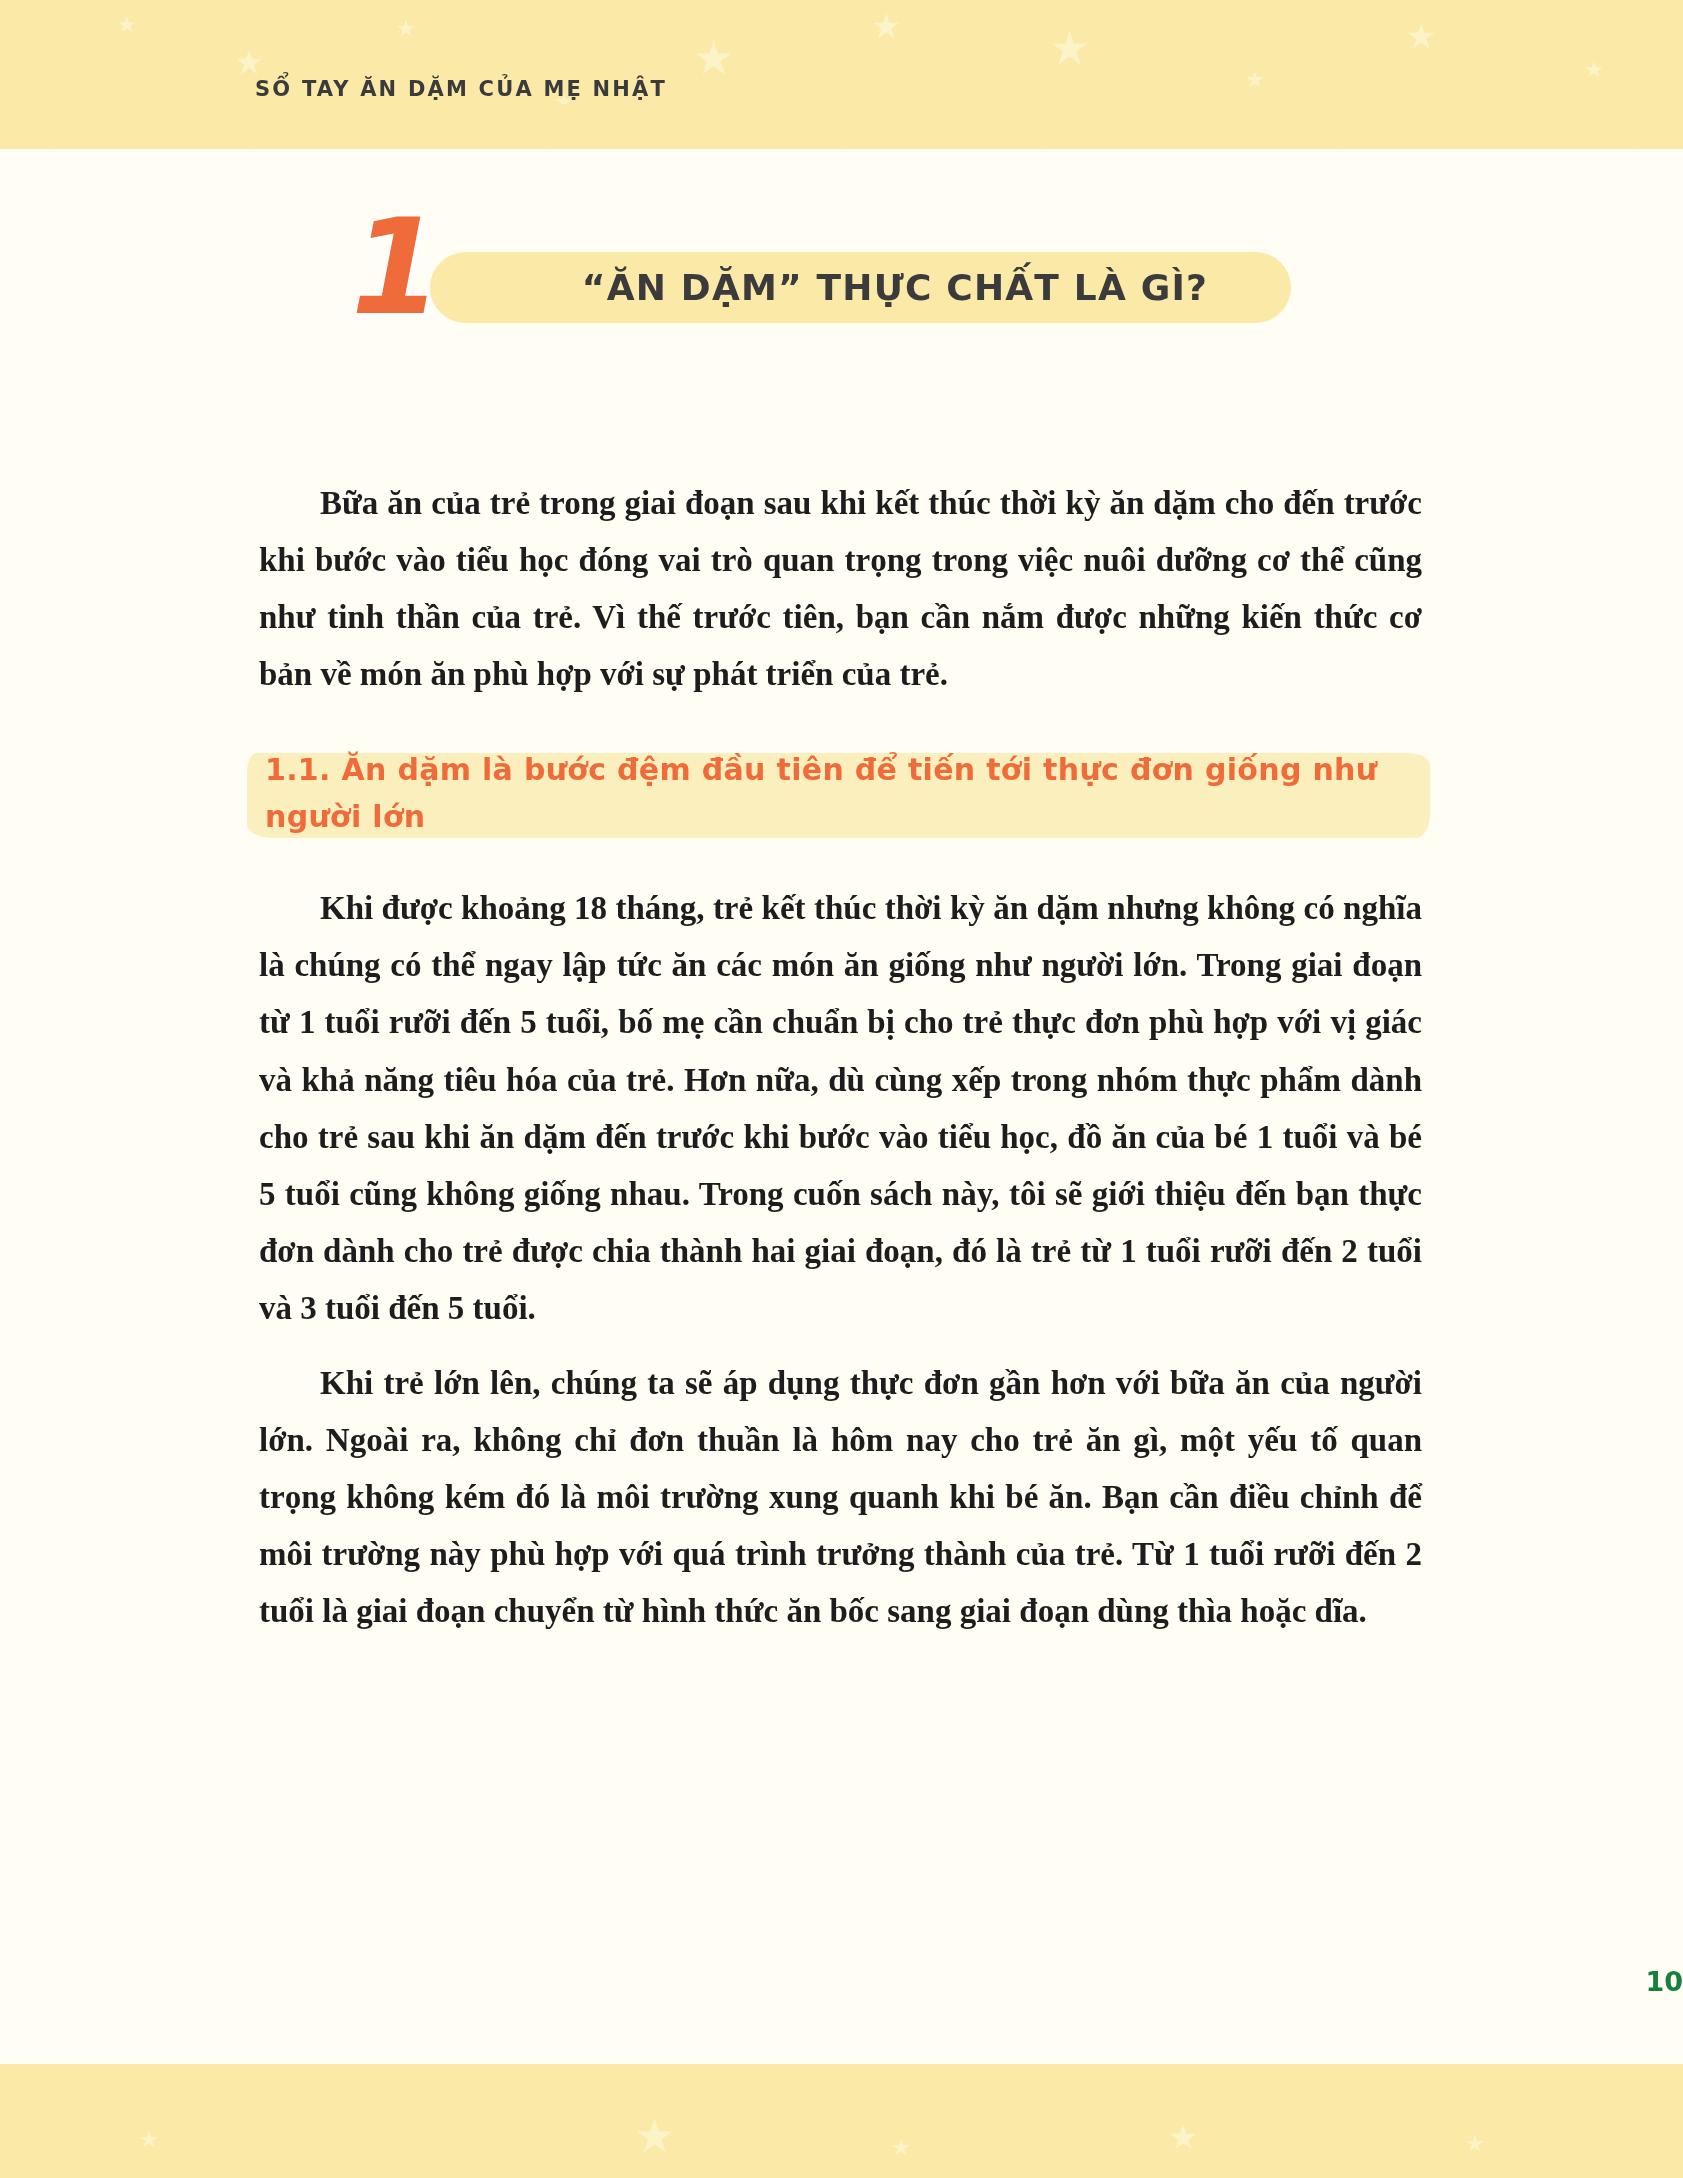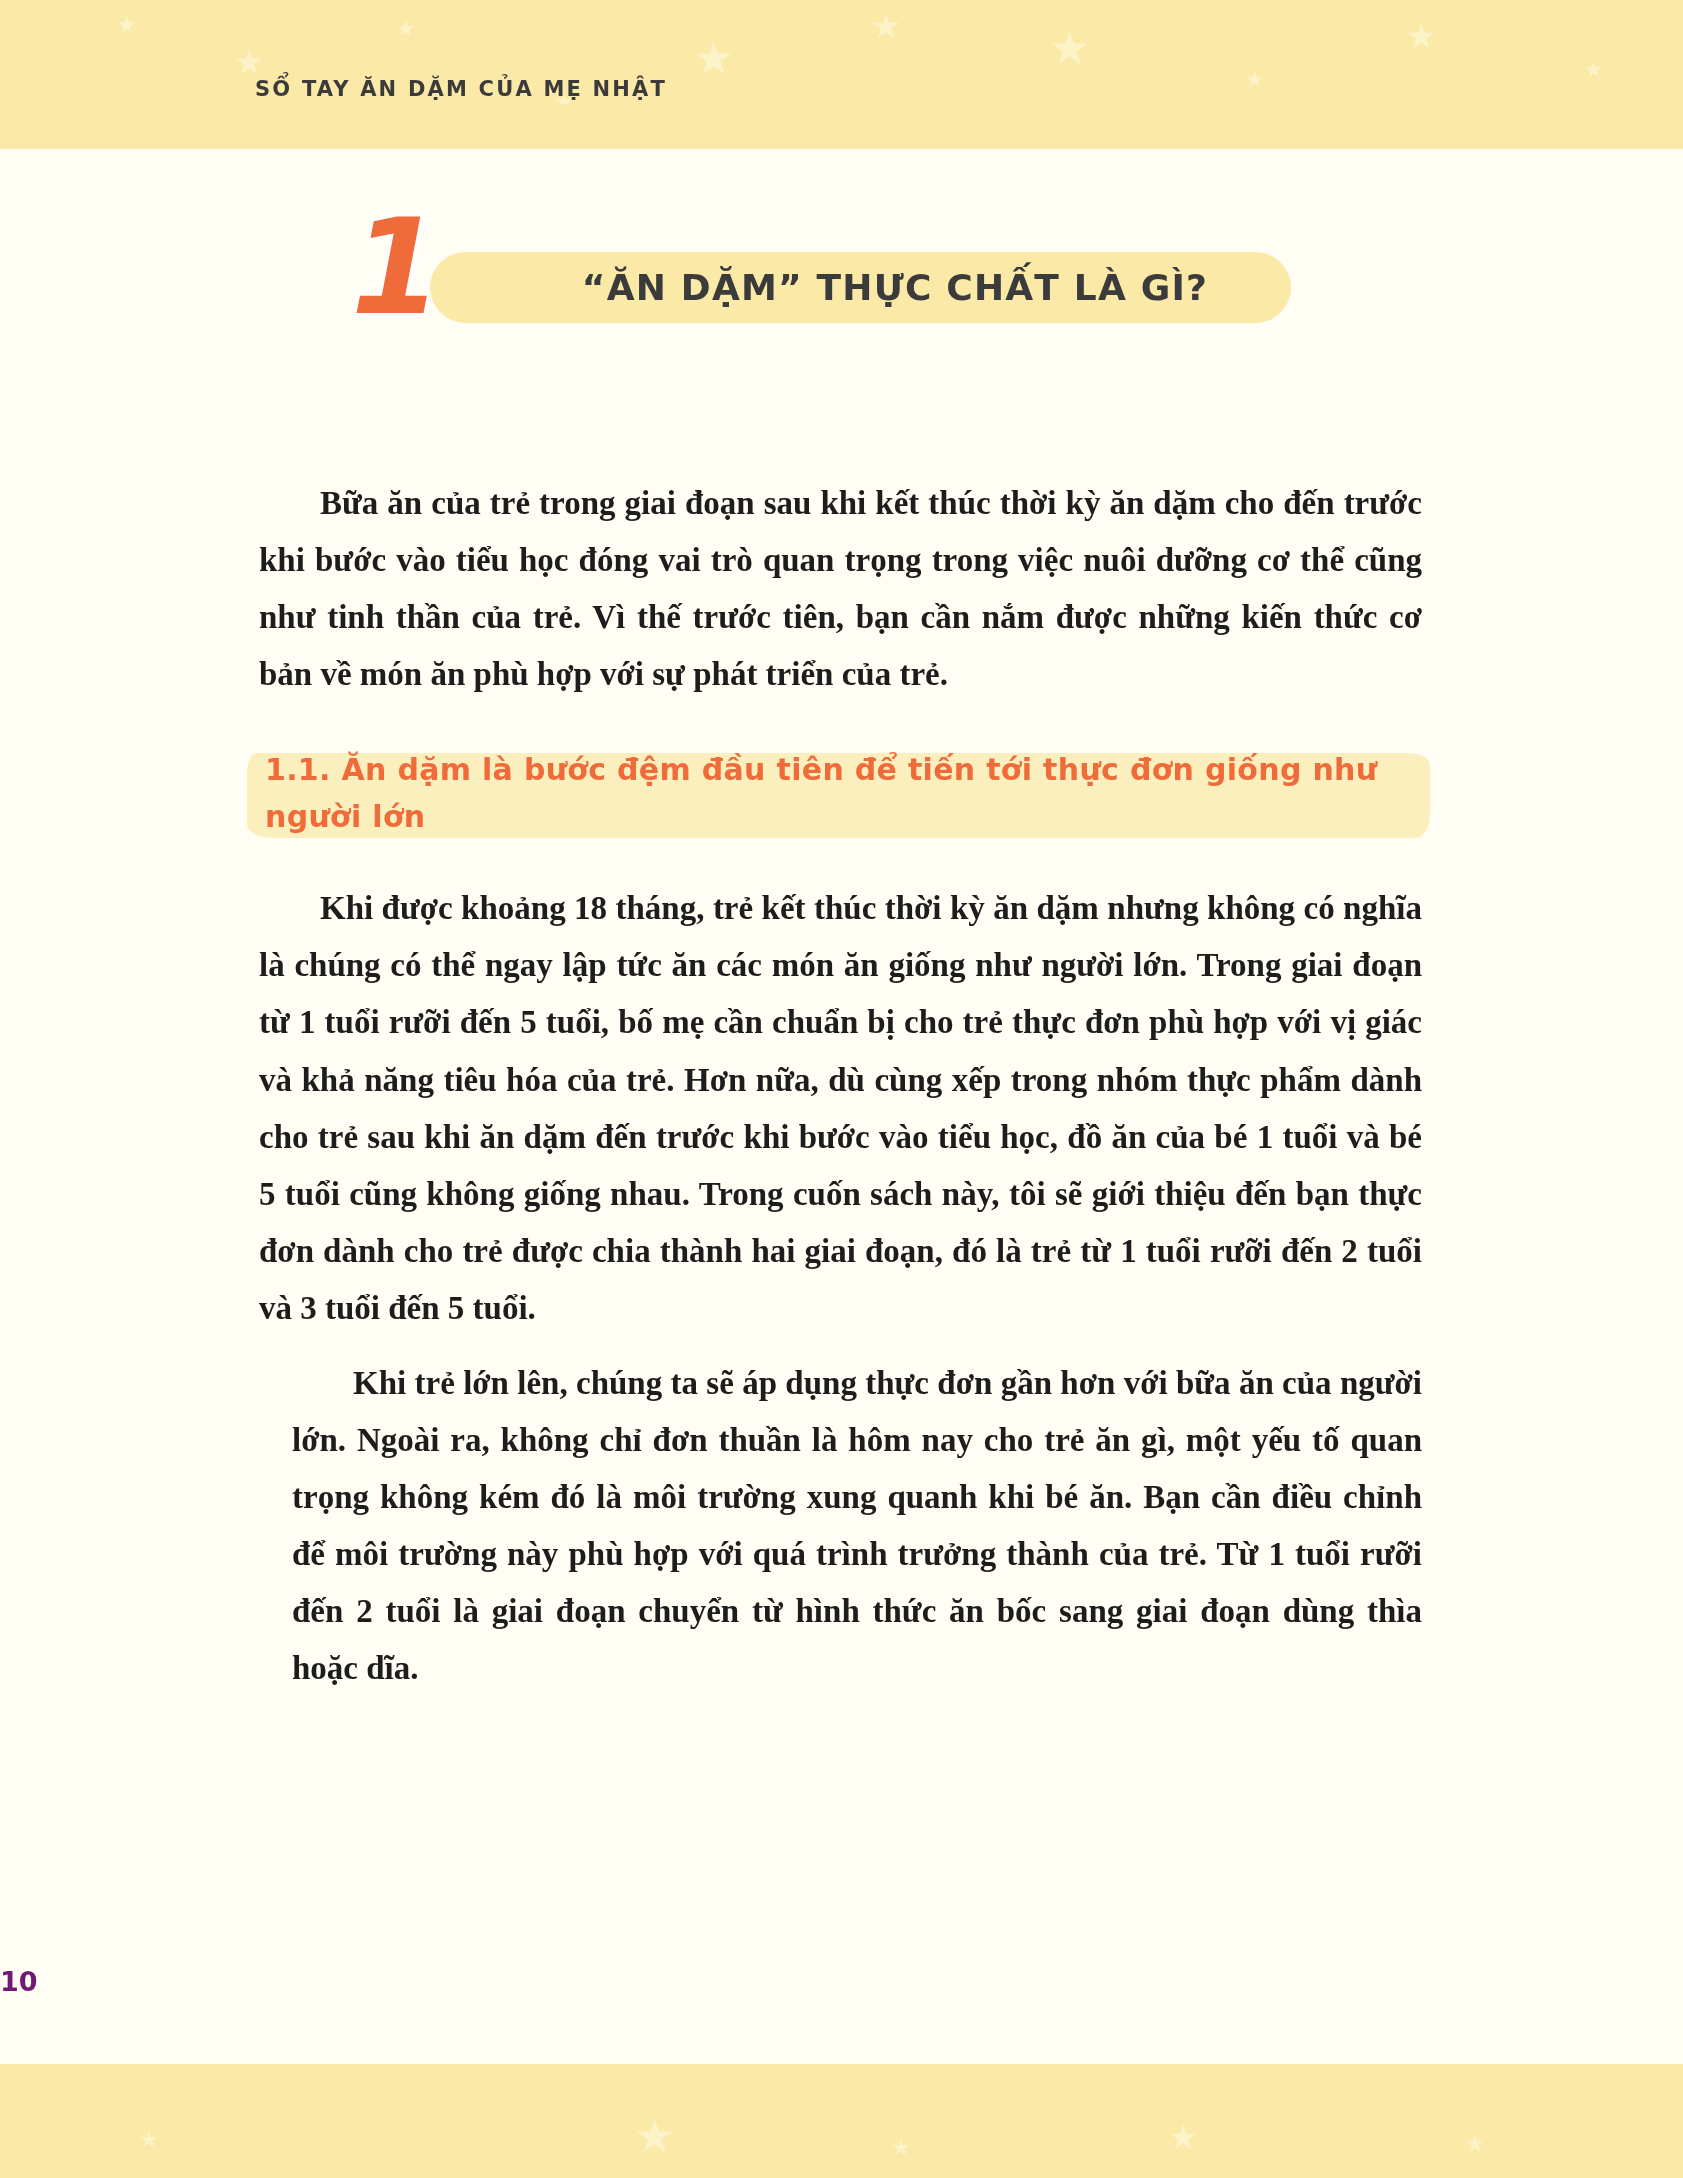--- a/index.html
+++ b/index.html
@@ -149,21 +149,21 @@
     margin: 0 0 0 0;
     font-family: "Liberation Serif", serif;
     font-size: 33px;
     line-height: 1.73;
     color: #1d1d1d;
     text-align: justify;
     text-indent: 61px;
     hyphens: none;
     font-weight: bold;
   }
-  p.para + p.para { margin-top: 18px; margin-left: 33px; }
+  p.para + p.para { margin-top: 18px; }
 
   
   .subhead-wrap {
     position: relative;
     margin: 44px 0 40px 0;
     padding: 0 6px;
   }
   .subhead-hl {
     position: absolute;
     left: -12px;
@@ -184,25 +184,25 @@
     color: #ef6b3a;
     letter-spacing: 0.3px;
   }
 
   
   .page-number {
     position: absolute;
     left: 0;
     width: 1683px;
     top: 1966px;
-    text-align: left;
+    text-align: right;
     font-family: "DejaVu Sans", sans-serif;
     font-weight: bold;
     font-size: 27px;
-    color: #701a75;
+    color: #15803d;
   }
 </style>
 </head>
 <body>
 
 <div class="page">
 
   <div class="band band-top">
     <div class="stars">
       <span class="star s2" style="left:117px; top:14px;">★</span>

